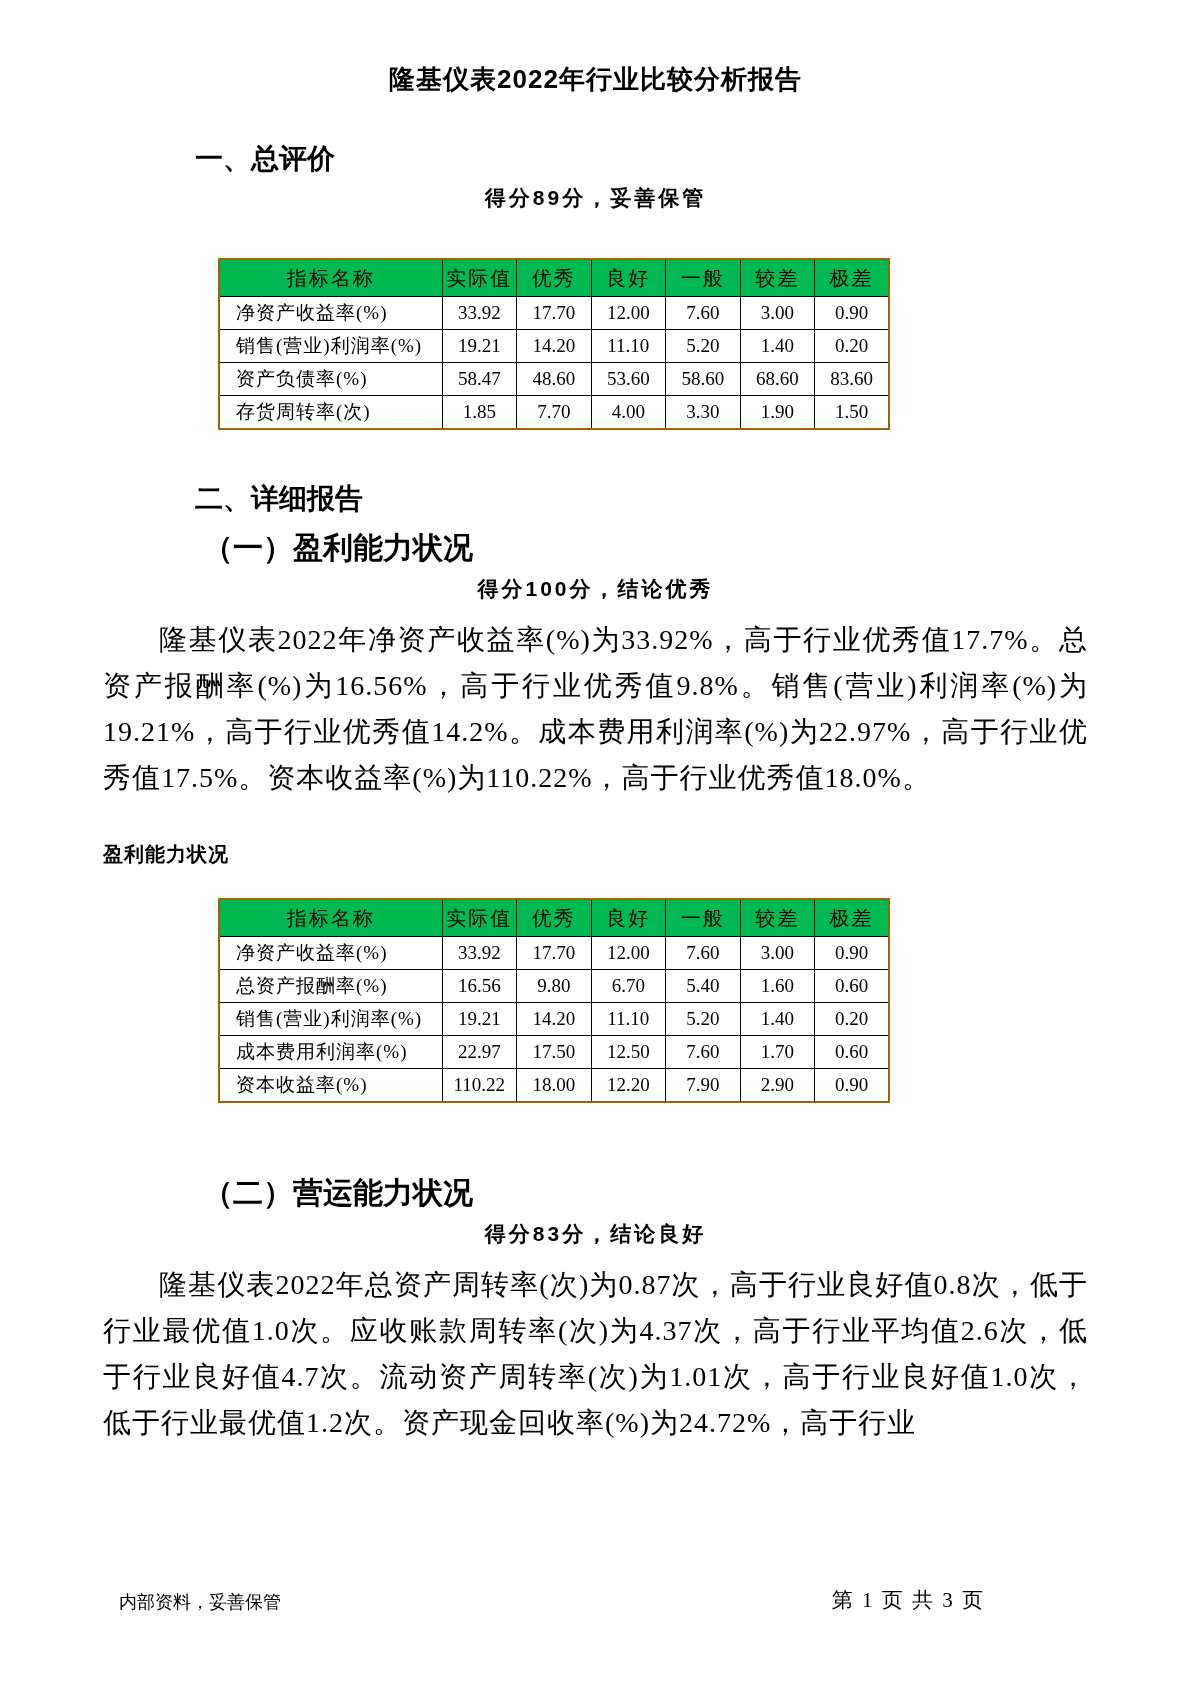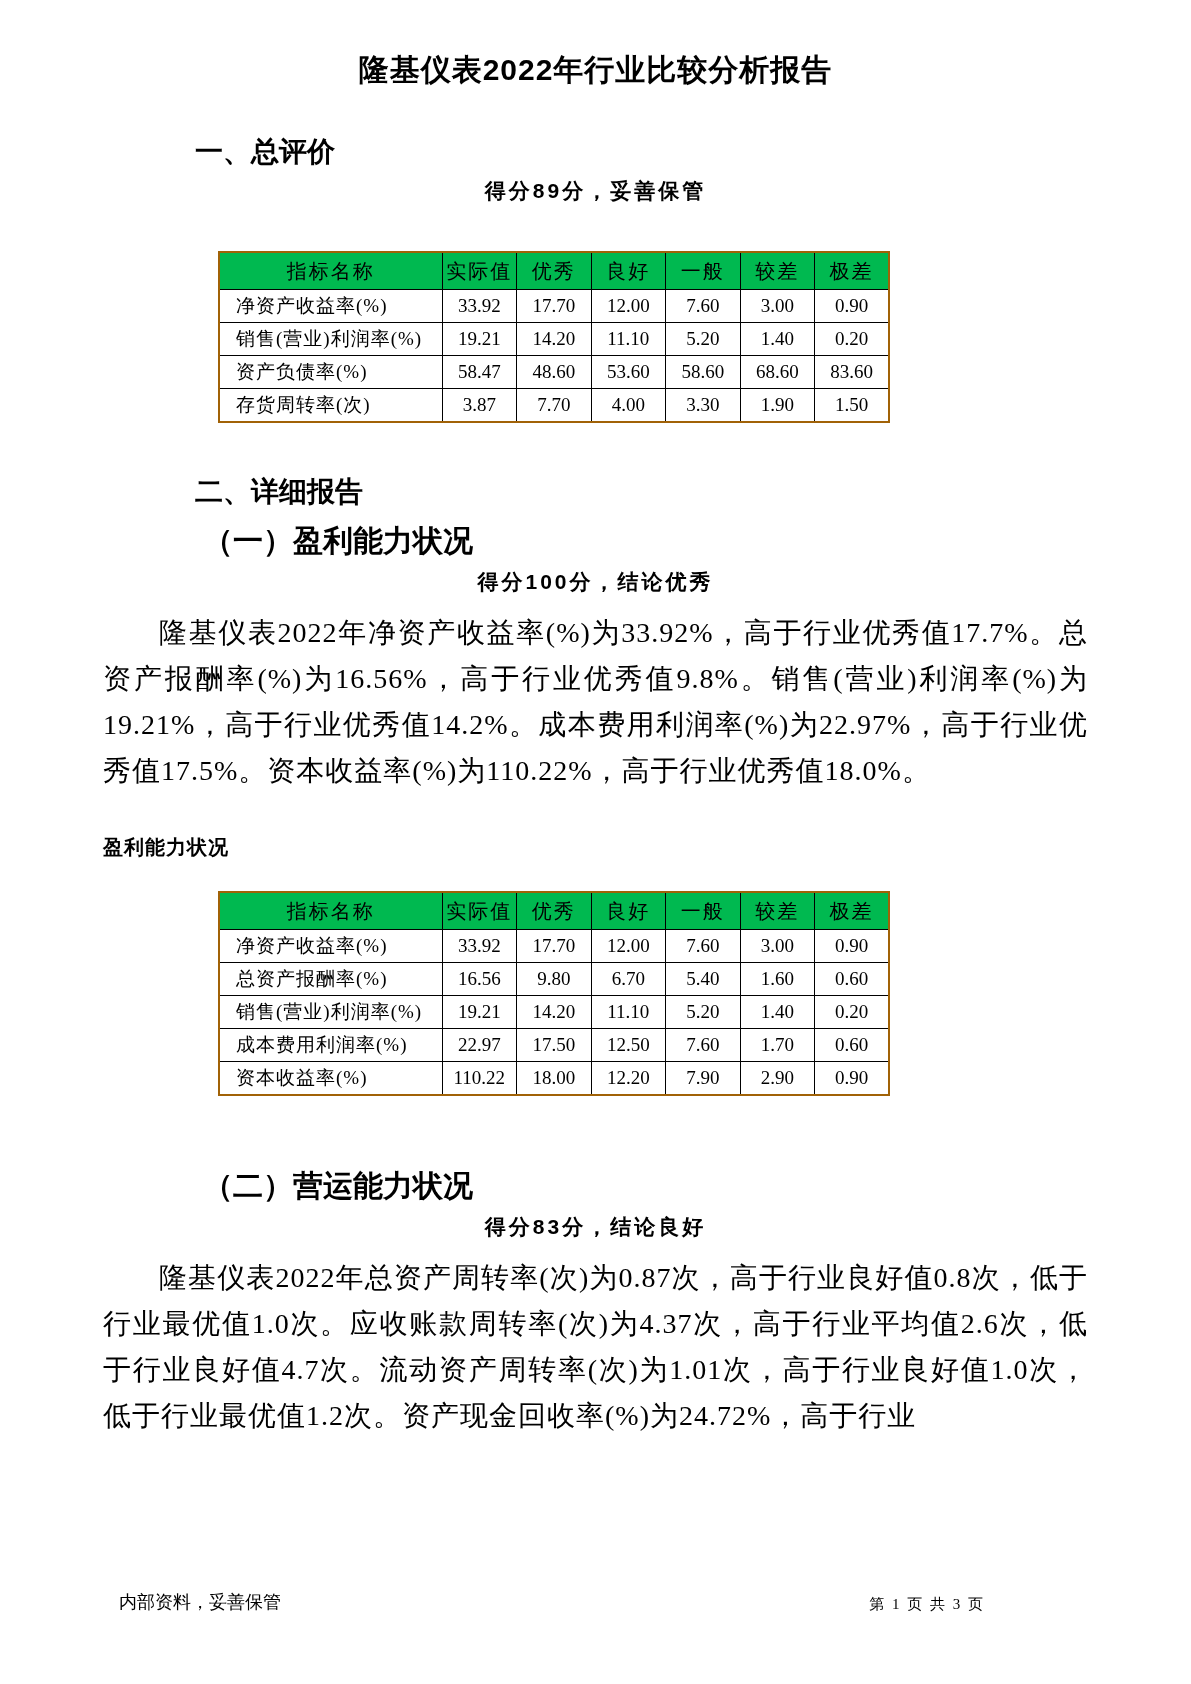--- a/index.html
+++ b/index.html
@@ -5,23 +5,23 @@
   html,body { margin:0; padding:0; background:#888; }
   .page {
     width:1191px; height:1684px; position:relative;
     background:#ffffff; color:#000;
     font-family:"Liberation Serif", serif;
     margin:0 auto; overflow:hidden;
   }
   .content { padding:0 103px; }
 
   .doc-title {
-    margin:0; padding-top:51px; text-align:center;
-    font-family:"Liberation Sans", sans-serif;
-    font-weight:bold; font-size:30px; line-height:1.25;
+    margin:12px; padding-top:51px; text-align:center;
+    font-family:"Liberation Sans", sans-serif;
+    font-weight:bold; font-size:26px; line-height:1.25;
     letter-spacing:1px;
   }
 
   .h2 {
     margin:46px 0 0 92px;
     font-family:"Liberation Sans", sans-serif;
     font-weight:bold; font-size:28px; line-height:1.2;
   }
   .h2.detail { margin-top:52px; }
 
@@ -67,21 +67,21 @@
     font-family:"Liberation Sans", sans-serif;
     font-weight:bold; font-size:20px; letter-spacing:1px;
   }
 
   .footer-left {
     position:absolute; left:119px; bottom:70px;
     font-family:"Liberation Sans", sans-serif; font-size:18px;
   }
   .footer-right {
     position:absolute; right:206px; bottom:70px;
-    font-family:"Liberation Serif", serif; font-size:15px; letter-spacing:2px;
+    font-family:"Liberation Serif", serif; font-size:21px; letter-spacing:2px;
   }
 </style>
 </head>
 <body>
 
 <div class="page">
   <div class="content">
 
     <h1 class="doc-title">隆基仪表2022年行业比较分析报告</h1>
 
@@ -133,21 +133,21 @@
               <td class="label">资产负债率(%)</td>
               <td class="num">58.47</td>
               <td class="num">48.60</td>
               <td class="num">53.60</td>
               <td class="num">58.60</td>
               <td class="num">68.60</td>
               <td class="num">83.60</td>
             </tr>
             <tr>
               <td class="label">存货周转率(次)</td>
-              <td class="num">3.87</td>
+              <td class="num">1.85</td>
               <td class="num">7.70</td>
               <td class="num">4.00</td>
               <td class="num">3.30</td>
               <td class="num">1.90</td>
               <td class="num">1.50</td>
             </tr>
           </tbody>
       </table>
     </div>
 

